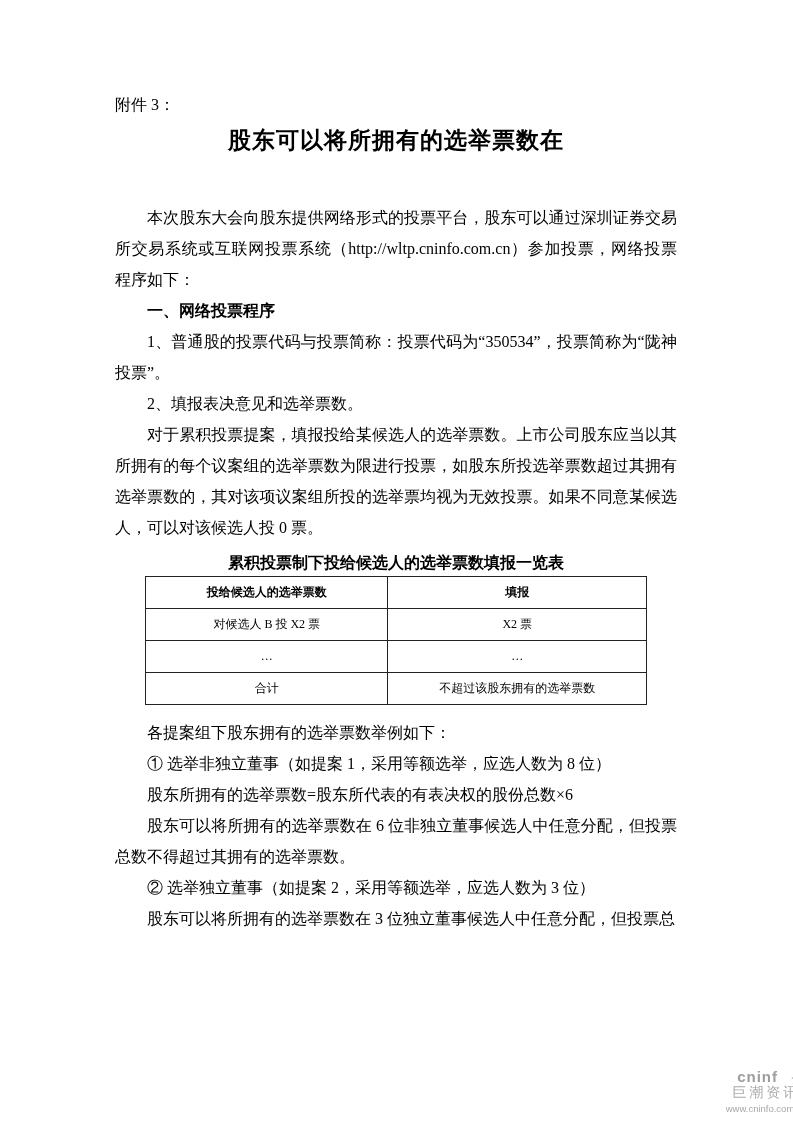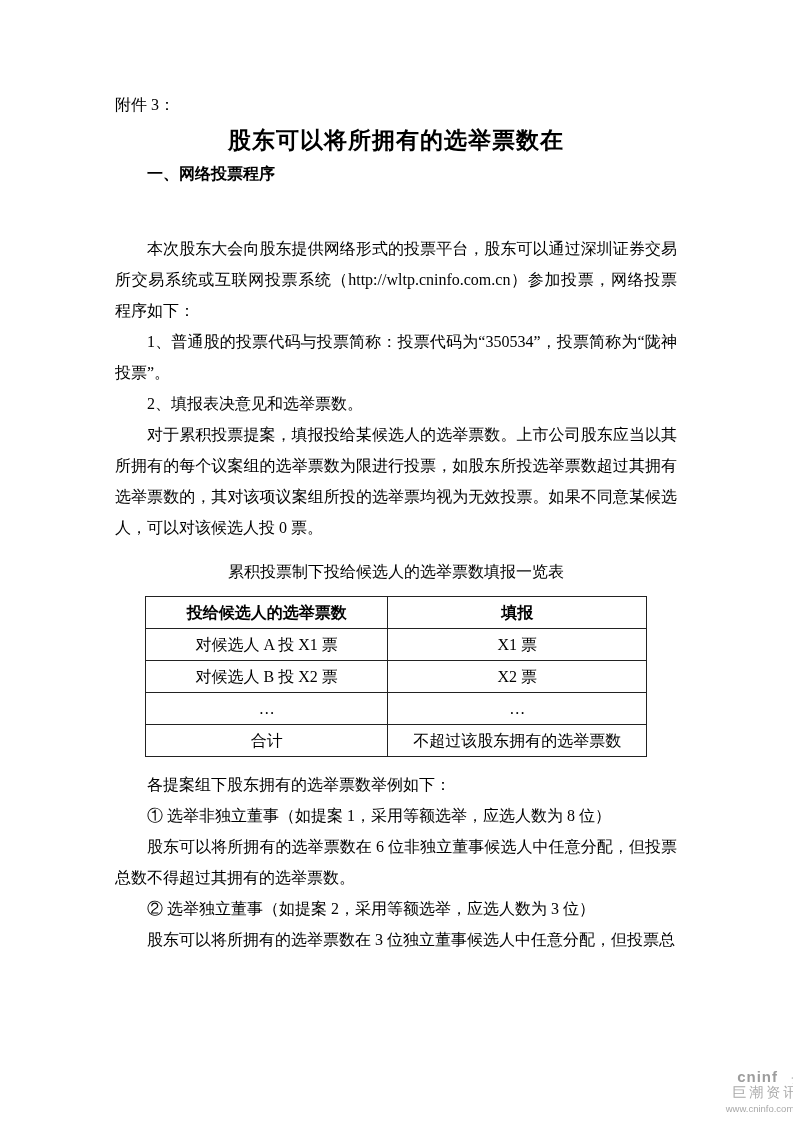--- a/index.html
+++ b/index.html
@@ -30,27 +30,28 @@
     font-weight: 700;
     text-align: center;
     letter-spacing: 1px;
   }
   p.para { margin: 0; text-indent: 2em; }
   p.first-para { margin-top: 44px; }
   p.heading { font-weight: 700; }
   .table-caption {
     text-align: center;
     line-height: 26px;
-    margin-top: 16px;
+    margin-top: 7px;
+    font-weight: bold;
   }
   table.vote-table {
     border-collapse: collapse;
     width: 502px;
-    margin: 11px auto;
-    font-size: 16px;
+    margin: 0 auto;
+    font-size: 12px;
   }
   .vote-table th, .vote-table td {
     border: 1px solid #222222;
     height: 30px;
     text-align: center;
     vertical-align: middle;
     padding: 0 4px;
   }
   .vote-table th { font-weight: 700; }
   .vote-table col.c1 { width: 48.4%; }
@@ -93,23 +94,23 @@
 </head>
 <body>
 
 <div class="page">
   <div class="content">
 
     <div class="attachment">附件 3：</div>
 
     <h1 class="title">股东可以将所拥有的选举票数在</h1>
 
+    <p class="para first-para">本次股东大会向股东提供网络形式的投票平台，股东可以通过深圳证券交易所交易系统或互联网投票系统（http://wltp.cninfo.com.cn）参加投票，网络投票程序如下：</p>
+
     <p class="para heading">一、网络投票程序</p>
-
-    <p class="para first-para">本次股东大会向股东提供网络形式的投票平台，股东可以通过深圳证券交易所交易系统或互联网投票系统（http://wltp.cninfo.com.cn）参加投票，网络投票程序如下：</p>
 
     <p class="para">1、普通股的投票代码与投票简称：投票代码为“350534”，投票简称为“陇神投票”。</p>
 
     <p class="para">2、填报表决意见和选举票数。</p>
 
 
     <p class="para">对于累积投票提案，填报投给某候选人的选举票数。上市公司股东应当以其所拥有的每个议案组的选举票数为限进行投票，如股东所投选举票数超过其拥有选举票数的，其对该项议案组所投的选举票均视为无效投票。如果不同意某候选人，可以对该候选人投 0 票。</p>
 
     <div class="table-caption">累积投票制下投给候选人的选举票数填报一览表</div>
 
@@ -117,41 +118,38 @@
       <colgroup>
           <col class="c1">
           <col class="c2">
         </colgroup>
       <tbody>
           <tr>
         <th>投给候选人的选举票数</th>
         <th>填报</th>
       </tr>
       <tr>
-        <td>对候选人 A 投 X1 票</td>
-        <td>X1 票</td>
-      </tr>
-      <tr>
         <td>对候选人 B 投 X2 票</td>
         <td>X2 票</td>
       </tr>
       <tr>
         <td>…</td>
         <td>…</td>
       </tr>
       <tr>
         <td>合计</td>
         <td>不超过该股东拥有的选举票数</td>
       </tr>
     </tbody>
       </table>
 
     <p class="para after-table">各提案组下股东拥有的选举票数举例如下：</p>
 
     <p class="para">① 选举非独立董事（如提案 1，采用等额选举，应选人数为 8 位）</p>
+    <p class="para">股东所拥有的选举票数=股东所代表的有表决权的股份总数×6</p>
     <p class="para">股东可以将所拥有的选举票数在 6 位非独立董事候选人中任意分配，但投票总数不得超过其拥有的选举票数。</p>
 
     <p class="para">② 选举独立董事（如提案 2，采用等额选举，应选人数为 3 位）</p>
     <p class="para">股东可以将所拥有的选举票数在 3 位独立董事候选人中任意分配，但投票总</p>
 
   </div>
 
   <div class="footer-logo">
     <div class="brand-row">
       <span class="brand-text">cninf</span>

